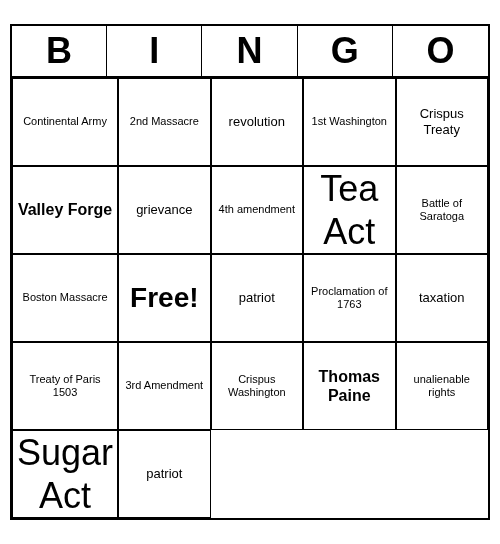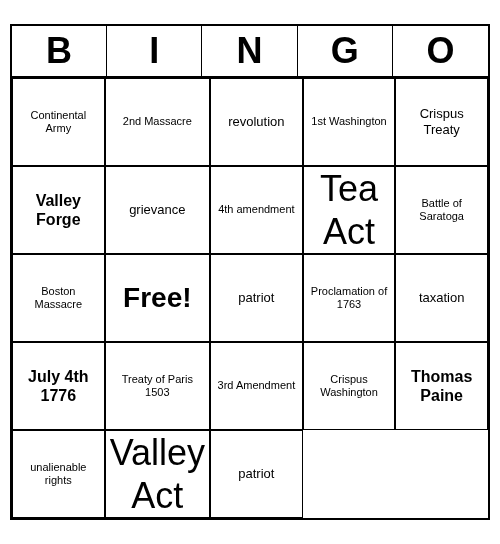--- a/index.html
+++ b/index.html
@@ -99,22 +99,21 @@
       <div class="bingo-cell large-text">Valley Forge</div>
       <div class="bingo-cell">grievance</div>
       <div class="bingo-cell small-text">4th amendment</div>
       <div class="bingo-cell xlarge-text">Tea Act</div>
       <div class="bingo-cell small-text">Battle of Saratoga</div>
       <div class="bingo-cell small-text">Boston Massacre</div>
       <div class="bingo-cell free">Free!</div>
       <div class="bingo-cell">patriot</div>
       <div class="bingo-cell small-text">Proclamation of 1763</div>
       <div class="bingo-cell">taxation</div>
-      <div class="bingo-cell large-text">July 4th 1776</div>
       <div class="bingo-cell small-text">Treaty of Paris 1503</div>
       <div class="bingo-cell small-text">3rd Amendment</div>
       <div class="bingo-cell small-text">Crispus Washington</div>
       <div class="bingo-cell large-text">Thomas Paine</div>
       <div class="bingo-cell small-text">unalienable rights</div>
-      <div class="bingo-cell xlarge-text">Valley Act</div>
+      <div class="bingo-cell xlarge-text">Sugar Act</div>
       <div class="bingo-cell">patriot</div>
     </div>
 </div>
 
 </body></html>

